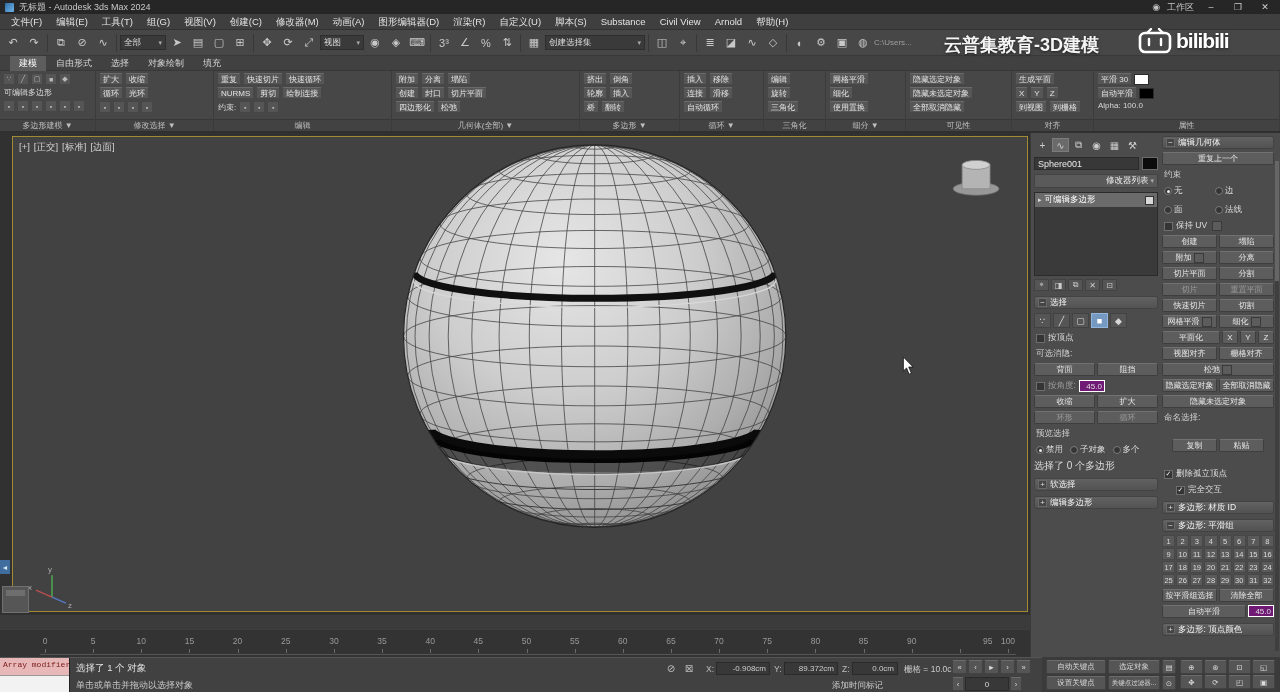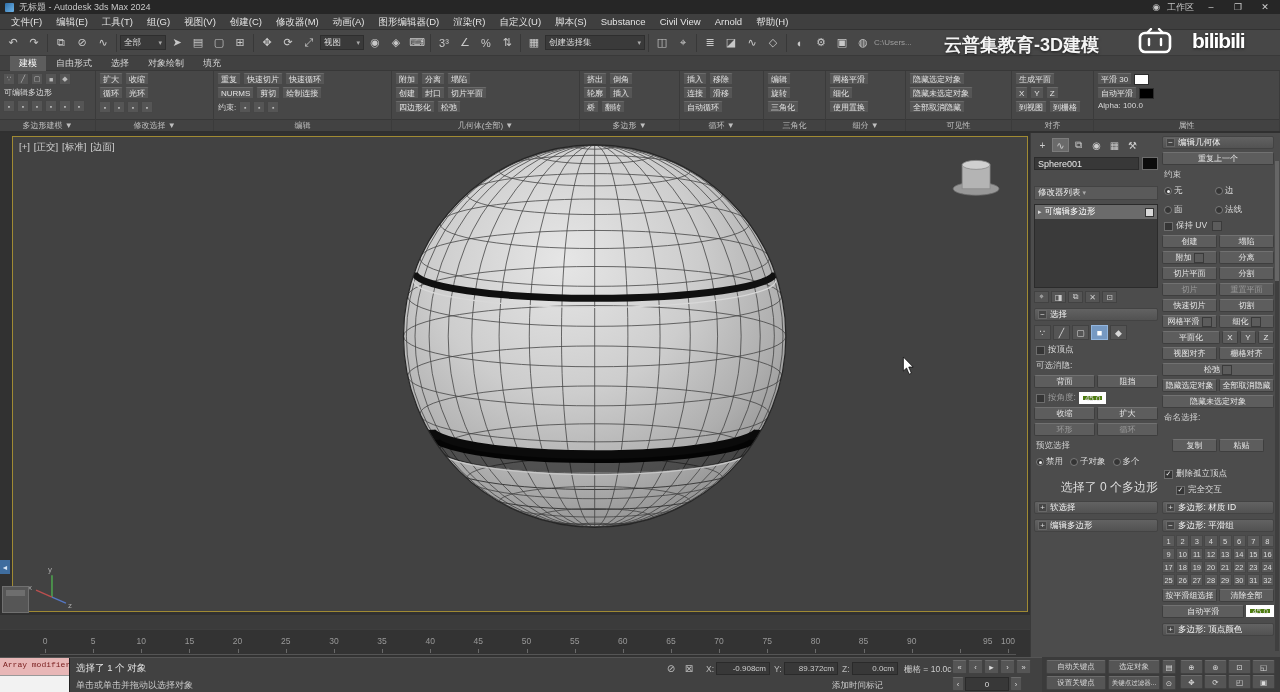--- a/index.html
+++ b/index.html
@@ -50,47 +50,47 @@
 #cp-left{position:absolute;left:3px;top:0;width:124px;height:100%}
 #cp-right{position:absolute;left:131px;top:3px;width:112px}
 #cp-scroll{position:absolute;right:1px;top:28px;width:4px;height:490px;background:#3f3f3f}
 #cp-scroll div{height:120px;background:#666}
 #cp-tabs{display:flex;gap:1px;padding-top:5px}
 .cptab{width:17px;height:14px;display:flex;align-items:center;justify-content:center;color:#ccc;font-size:10px}
 .cptab.active{background:#6a6a6a;border:1px solid #7c7c7c}
 .cp-row{display:flex;margin-top:5px;align-items:center}
 #cp-name{flex:1;height:13px;background:#383838;border:1px solid #2b2b2b;color:#e8e8e8;font-size:9px;display:flex;align-items:center;padding:0 3px}
 #cp-color{width:16px;height:13px;background:#0c0c0c;border:1px solid #6b6b6b;margin-left:3px}
-#cp-modlist{height:14px;background:#5a5a5a;border:1px solid #434343;display:flex;align-items:center;justify-content:flex-start;padding:0 3px;font-size:8.5px;color:#eee;margin-top:16px}
+#cp-modlist{height:14px;background:#5a5a5a;border:1px solid #434343;display:flex;align-items:center;justify-content:flex-end;padding:0 3px;font-size:8.5px;color:#eee;margin-top:4px}
 #cp-stack{height:84px;background:#3a3a3a;border:1px solid #2b2b2b;margin-top:4px}
 #stack-row{height:14px;background:#6b6b6b;display:flex;align-items:center;gap:3px;padding:0 3px;color:#fff;font-size:8.5px}
 .tri{font-size:7px;color:#ddd}
 #stack-box{width:9px;height:9px;background:#d8d8d8;border:1px solid #333;margin-left:auto}
 #cp-stacktools{display:flex;gap:2px;margin-top:3px}
 .stool{width:15px;height:12px;background:#555;border:1px solid #424242;color:#ccc;font-size:8px;display:flex;align-items:center;justify-content:center}
 .rollhead{height:13px;background:linear-gradient(#626262,#525252);border:1px solid #434343;color:#f2f2f2;font-size:8.5px;display:flex;align-items:center;gap:3px;padding:0 3px;border-radius:2px;margin-top:5px}
 .pm{width:9px;height:9px;background:#454545;border:1px solid #686868;font-size:8px;line-height:7px;text-align:center;color:#ddd;flex:0 0 auto}
 #subobj-row{display:flex;gap:2px;margin-top:4px}
 .soico{width:17px;height:15px;background:#555;border:1px solid #424242;color:#d8d8d8;font-size:9px;display:flex;align-items:center;justify-content:center}
 .soico.active{background:#7699c2;border-color:#93b6de;color:#fff}
 .ck-row{display:flex;align-items:center;gap:3px;margin:4px 2px 0}
 .ckbox{width:9px;height:9px;background:#353535;border:1px solid #6d6d6d;display:inline-flex;align-items:center;justify-content:center;font-size:7px;color:#eee;flex:0 0 auto}
 .cklbl{font-size:8.5px;color:#ddd;white-space:nowrap}
 .small-lbl{font-size:8.5px;color:#cfcfcf;margin:4px 2px 0;white-space:nowrap}
 .pair{display:flex;gap:2px;margin-top:3px}
 .pbtn{flex:1;height:13px;background:#5d5d5d;border:1px solid #3e3e3e;border-top-color:#717171;color:#e6e6e6;font-size:8px;display:flex;align-items:center;justify-content:center;border-radius:2px;white-space:nowrap;overflow:hidden}
 .pbtn.gray,.gray{color:#9a9a9a}
-.mini-field{min-width:26px;height:12px;background:#4d7c0f;border:4px solid #ffffff;color:#ddd;font-size:8px;display:flex;align-items:center;justify-content:flex-end;padding:0 2px}
+.mini-field{min-width:26px;height:12px;background:#701a75;border:1px solid #ffffff;color:#ddd;font-size:8px;display:flex;align-items:center;justify-content:flex-end;padding:0 2px}
 .settings-box{width:10px;height:10px;background:#5c5c5c;border:1px solid #3a3a3a;margin-left:2px;flex:0 0 auto}
 .radio{display:flex;align-items:center;gap:2px;font-size:8.5px;color:#ddd}
 .rdot{width:8px;height:8px;border-radius:50%;background:#353535;border:1px solid #7a7a7a;position:relative;flex:0 0 auto}
 .rdot.on::after{content:"";position:absolute;left:2px;top:2px;width:3px;height:3px;border-radius:50%;background:#ececec}
 #preview-radios,#constraint-radios{display:flex;gap:7px;margin:4px 2px 0;flex-wrap:wrap}
 #constraint-radios .radio{width:44px}
-#sel-status{font-size:12px;color:#ddd;text-align:right;margin-top:11px}
+#sel-status{font-size:10px;color:#ddd;text-align:left;margin-top:3px}
 #sg-grid{display:grid;grid-template-columns:repeat(8,1fr);gap:1px;margin-top:3px}
 .sgbtn{height:12px;background:#5a5a5a;border:1px solid #474747;color:#ddd;font-size:7.5px;display:flex;align-items:center;justify-content:center}
 
 #timeslider{position:absolute;left:0;top:615px;width:1030px;height:14px;background:#3a3a3a;border-top:1px solid #2d2d2d}
 #ts-handle{position:absolute;left:40px;top:1px;width:76px;height:12px;background:#a6a6a6;color:#141414;font-size:8.5px;text-align:center;line-height:12px;border-radius:2px}
 #trackbar{position:absolute;left:0;top:629px;width:1030px;height:28px;background:#333;border-top:1px solid #3e3e3e}
 .tick-lbl{position:absolute;top:6px;transform:translateX(-50%);color:#999;font-size:8.5px}
 .tick{position:absolute;top:19px;width:1px;height:4px;background:#6a6a6a}
 #tb-base{position:absolute;left:40px;right:14px;top:24px;height:1px;background:#555}
 
@@ -105,21 +105,21 @@
 .coord-field{position:absolute;top:4px;height:13px;background:#383838;border:1px solid #2a2a2a;color:#ccc;font-size:8px;display:flex;align-items:center;justify-content:flex-end;padding:0 3px}
 #grid-text{position:absolute;left:904px;top:6px;font-size:8.5px;color:#ccc;white-space:nowrap}
 #time-tag{position:absolute;left:832px;top:22px;font-size:8.5px;color:#c9c9c9;white-space:nowrap}
 #playback{position:absolute;left:952px;top:2px;display:flex;gap:1px}
 #framectl{position:absolute;left:952px;top:19px;display:flex;gap:1px}
 .skbtn{background:#555;border:1px solid #424242;border-top-color:#6b6b6b;color:#ddd;font-size:7.5px;display:flex;align-items:center;justify-content:center;border-radius:2px;white-space:nowrap;overflow:hidden}
 #frame-field{width:44px;height:14px;background:#383838;border:1px solid #2a2a2a;color:#ddd;font-size:8px;display:flex;align-items:center;justify-content:center}
 #navgrid{position:absolute;left:1180px;top:2px;display:grid;grid-template-columns:repeat(4,23px);grid-auto-rows:14px;gap:1px}
 
 #wm-text{position:absolute;left:944px;top:33px;z-index:60;color:rgba(255,255,255,.95);font-size:18px;font-weight:bold;text-shadow:0 1px 3px rgba(0,0,0,.6);pointer-events:none;white-space:nowrap}
-#wm-logo{position:absolute;left:1138px;top:28px;z-index:60;display:flex;align-items:center;gap:20px;pointer-events:none}
+#wm-logo{position:absolute;left:1138px;top:28px;z-index:60;display:flex;align-items:center;gap:4px;pointer-events:none}
 #wm-logo .bili-txt{color:#fff;font-size:21px;font-weight:bold;letter-spacing:-1px;text-shadow:0 1px 3px rgba(0,0,0,.55)}
 </style>
 </head>
 <body>
 
 <div id="app">
 
   <div id="titlebar">
     <span class="tb-logo"></span>
     <span id="tb-title">无标题 - Autodesk 3ds Max 2024</span>

